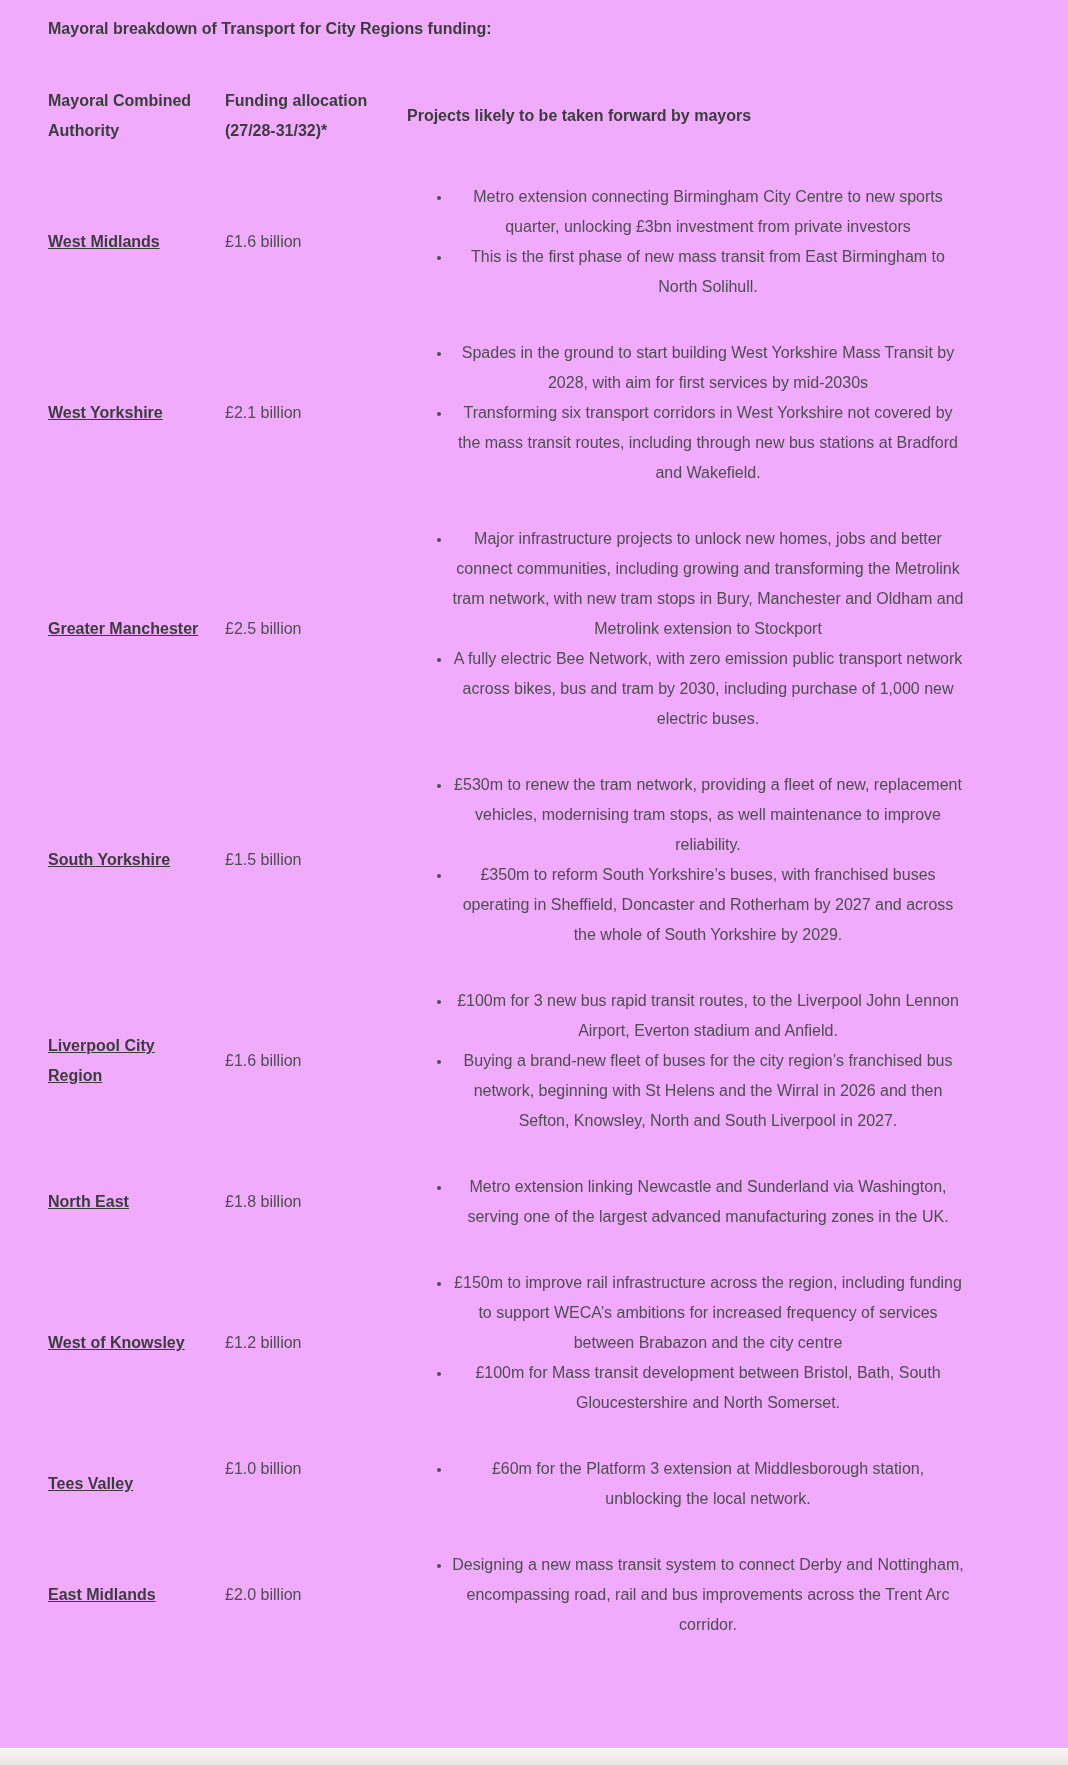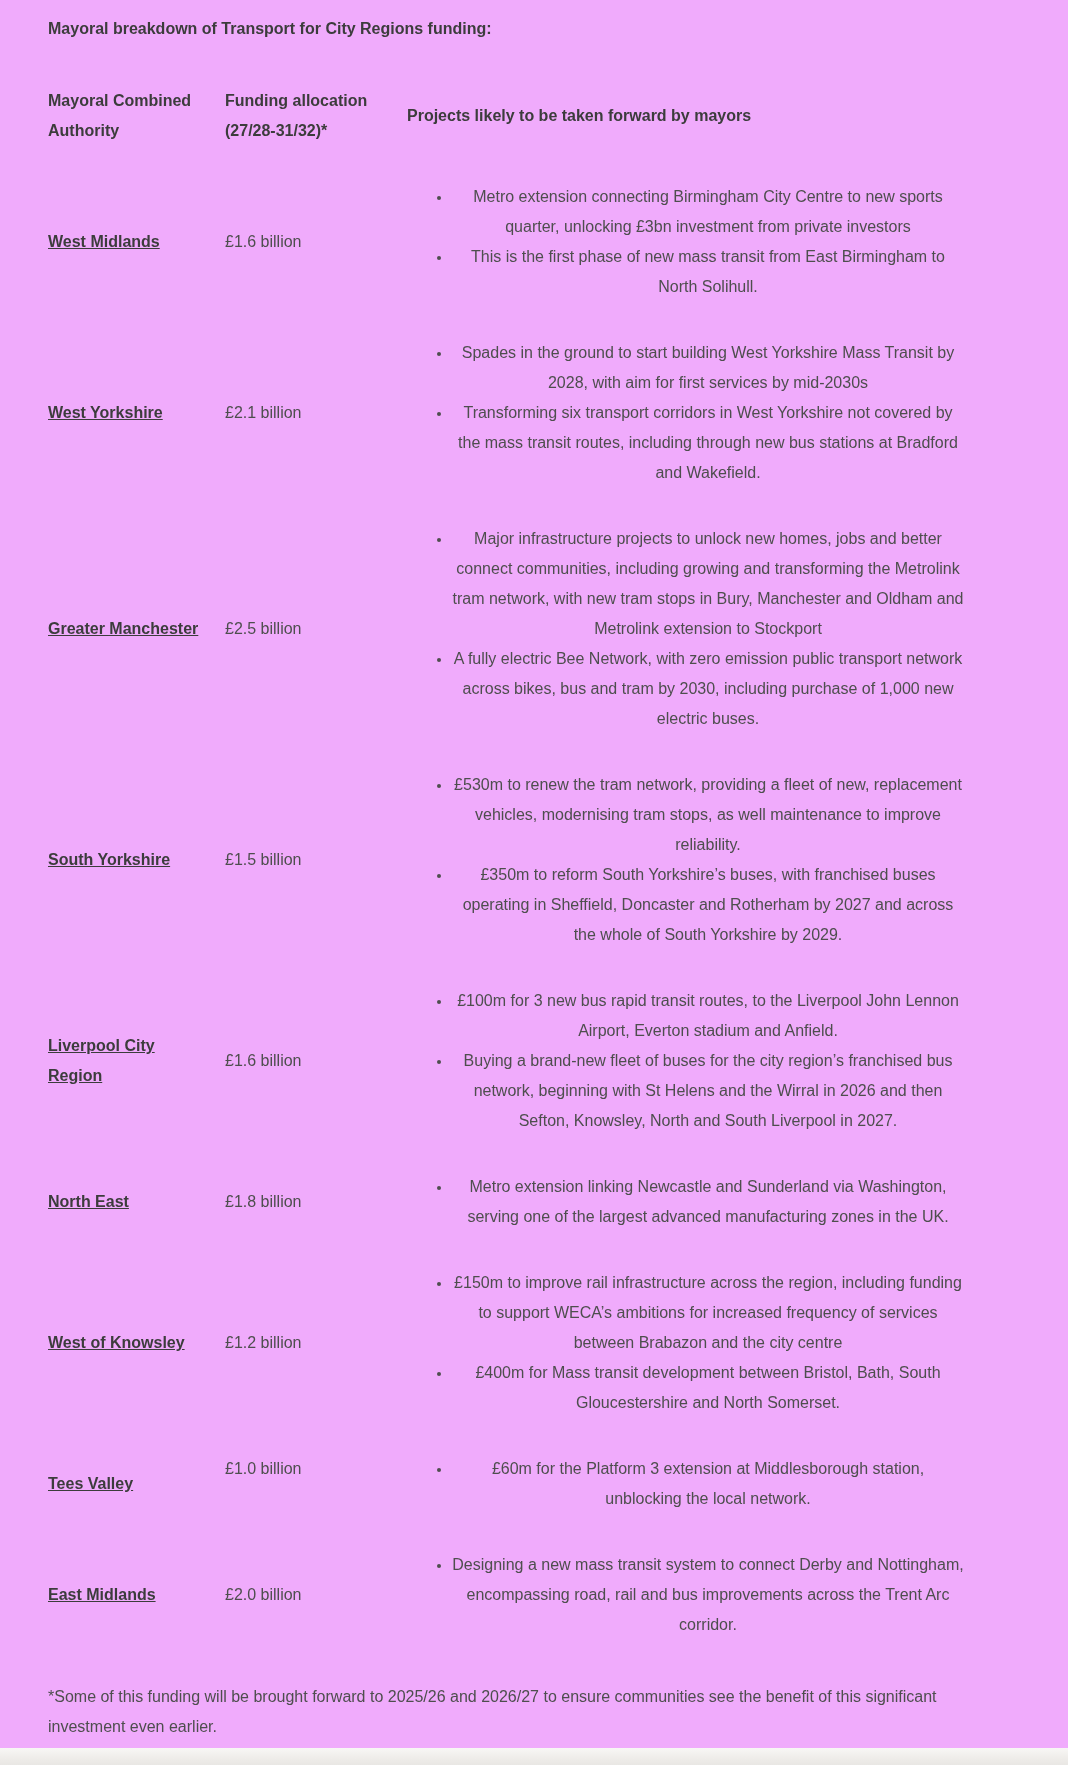--- a/index.html
+++ b/index.html
@@ -188,21 +188,21 @@
   </tr>
 
   <tr>
     <td class="cell-authority">West of Knowsley</td>
     <td class="cell-funding">
       <span class="funding-value">£1.2 billion</span>
     </td>
     <td class="cell-projects">
       <ul class="project-list">
               <li>£150m to improve rail infrastructure across the region, including funding to support WECA’s ambitions for increased frequency of services between Brabazon and the city centre</li>
-              <li>£400m for Mass transit development between Bristol, Bath, South Gloucestershire and North Somerset.</li>
+              <li>£100m for Mass transit development between Bristol, Bath, South Gloucestershire and North Somerset.</li>
             </ul>
     </td>
   </tr>
 
   <tr>
     <td class="cell-authority">Tees Valley</td>
     <td class="cell-funding">
       <span class="funding-value">£1.0 billion</span>
     </td>
     <td class="cell-projects">
@@ -219,16 +219,15 @@
     </td>
     <td class="cell-projects">
       <ul class="project-list">
               <li>Designing a new mass transit system to connect Derby and Nottingham, encompassing road, rail and bus improvements across the Trent Arc corridor.</li>
             </ul>
     </td>
   </tr>
 </tbody>
   </table>
 
-  <div class="footnote">*Some of this funding will be brought forward to 2025/26 and 2026/27 to ensure communities see the benefit of this significant investment even earlier.</div>
 
   <div class="bottom-edge"></div>
 </div>
 
 </body></html>

